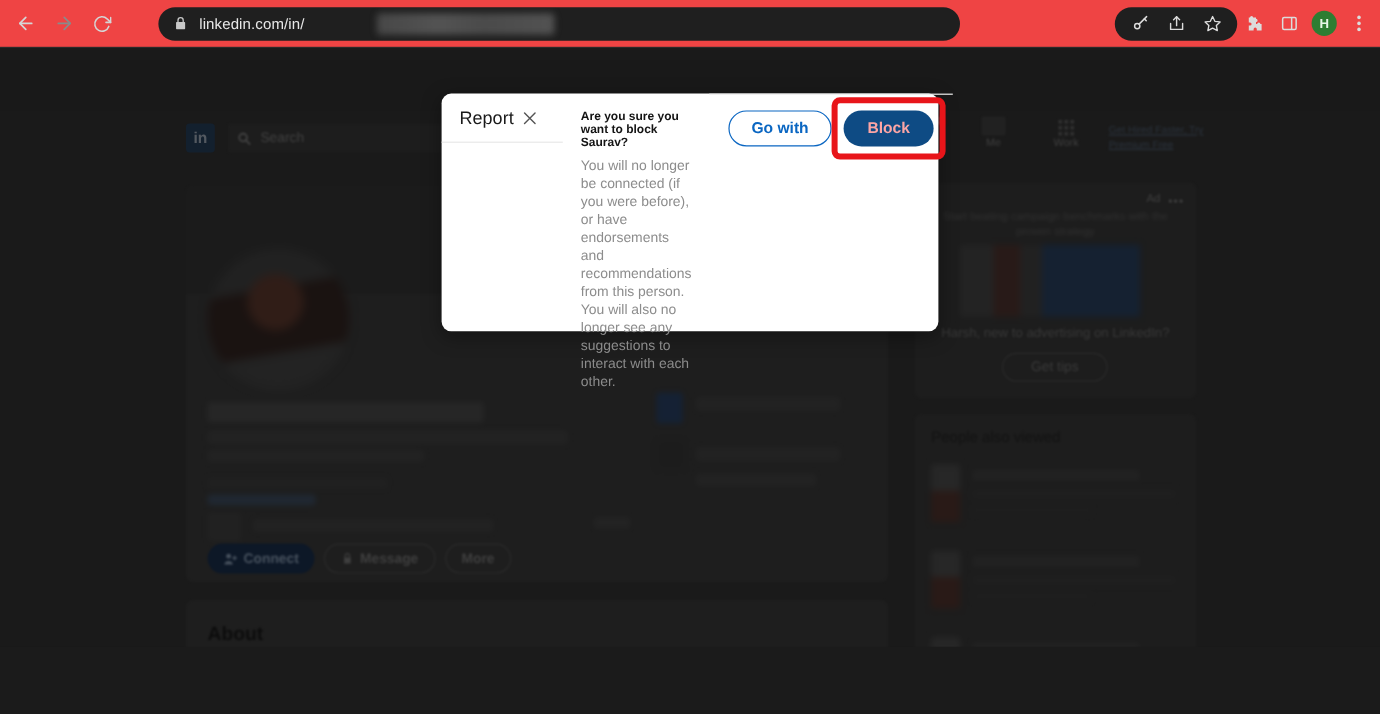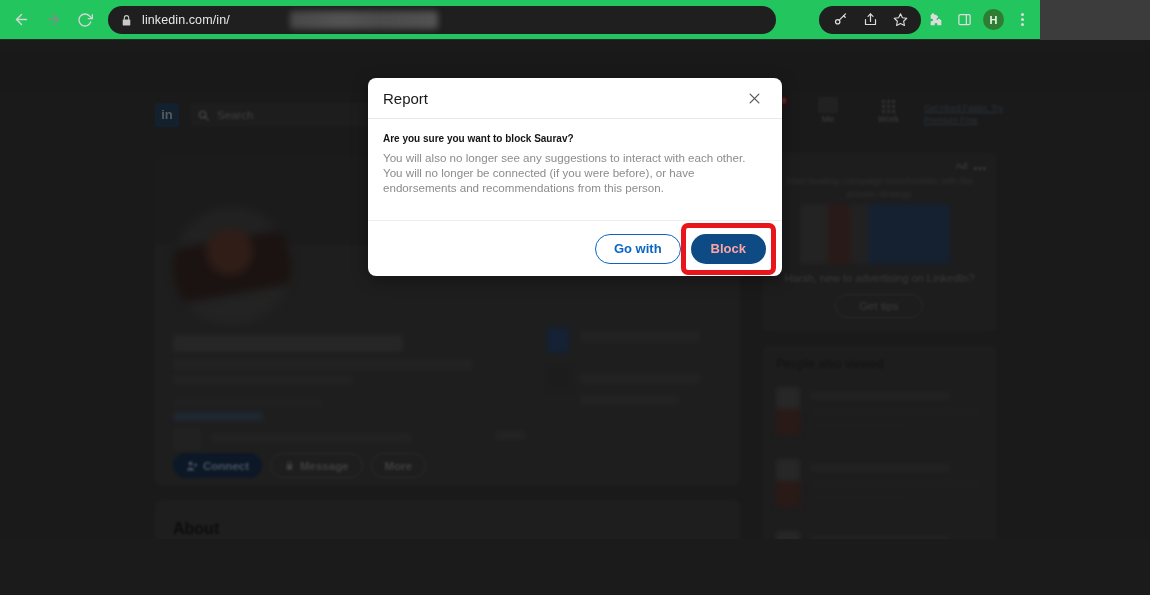--- a/index.html
+++ b/index.html
@@ -6,23 +6,24 @@
   html, body {
     width: 1150px; height: 595px;
     overflow: hidden;
     font-family: "Liberation Sans", sans-serif;
     background: #3c3c3c;
   }
   #root { position: relative; width: 1150px; height: 595px; overflow: hidden; }
 
   
   .browser-bar {
-    position: absolute; left: 0; top: 0; width: 1040px; height: 40px;
-    background: #22c55e; display: flex; align-items: center;
+    position: absolute; left: 0; top: 0; width: 1150px; height: 40px;
+    background: #ef4444; display: flex; align-items: center;
     border-bottom: 1px solid #2a2a2a;
+    gap: 24px;
   }
   .nav-btns { display: flex; align-items: center; gap: 2px; padding-left: 6px; }
   .nav-btn {
     width: 30px; height: 30px; border-radius: 50%;
     display: flex; align-items: center; justify-content: center;
     color: #d5d5d5;
   }
   .nav-btn svg { display: block; }
   .omnibox {
     margin-left: 8px; height: 28px; flex: 0 0 auto;
@@ -223,21 +224,21 @@
   .scrim {
     position: absolute; left: 0; top: 40px; width: 1150px; height: 555px;
     background: rgba(0,0,0,0.55);
   }
 
   
   .modal {
     position: absolute; left: 368px; top: 78px; width: 414px; height: 198px;
     background: #ffffff; border-radius: 8px;
     box-shadow: 0 4px 16px rgba(0,0,0,.35);
-    display: flex; flex-direction: column;
+    display: flex; 
   }
   .modal-head {
     height: 41px; border-bottom: 1px solid #e8e8e8;
     display: flex; align-items: center; padding: 0 15px;
     flex: 0 0 auto;
   }
   .modal-title { font-size: 15px; color: #1a1a1a; }
   .modal-close {
     margin-left: auto; width: 26px; height: 26px;
     display: flex; align-items: center; justify-content: center; color: #555;
@@ -506,22 +507,22 @@
       <div class="modal-title">Report</div>
       <div class="modal-close">
         <svg width="15" height="15" viewBox="0 0 24 24" fill="none" stroke="currentColor" stroke-width="1.9" stroke-linecap="round">
             <line x1="5" y1="5" x2="19" y2="19"></line>
             <line x1="19" y1="5" x2="5" y2="19"></line>
           </svg>
       </div>
     </div>
     <div class="modal-body">
       <div class="modal-q">Are you sure you want to block Saurav?</div>
+      <div class="modal-p">You will no longer be connected (if you were before), or have endorsements and recommendations from this person.</div>
       <div class="modal-p">You will also no longer see any suggestions to interact with each other.</div>
-      <div class="modal-p">You will no longer be connected (if you were before), or have endorsements and recommendations from this person.</div>
     </div>
     <div class="modal-foot">
       <div class="btn-goback">Go with</div>
       <div class="block-wrap">
         <div class="btn-block">Block</div>
         <div class="hl-box"></div>
       </div>
     </div>
   </div>
 

